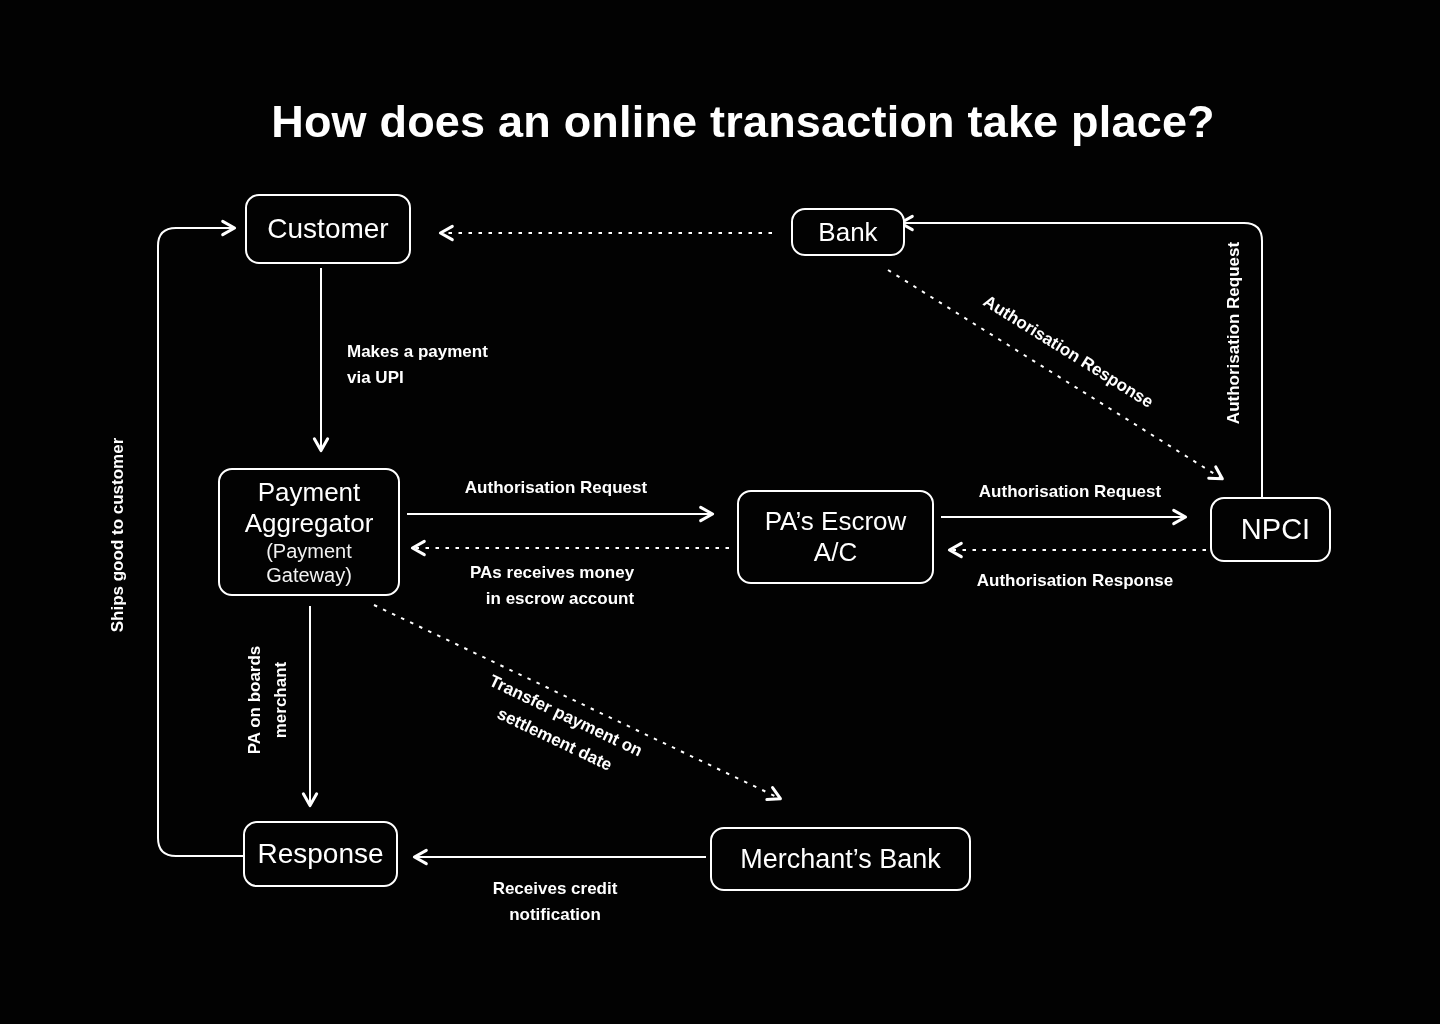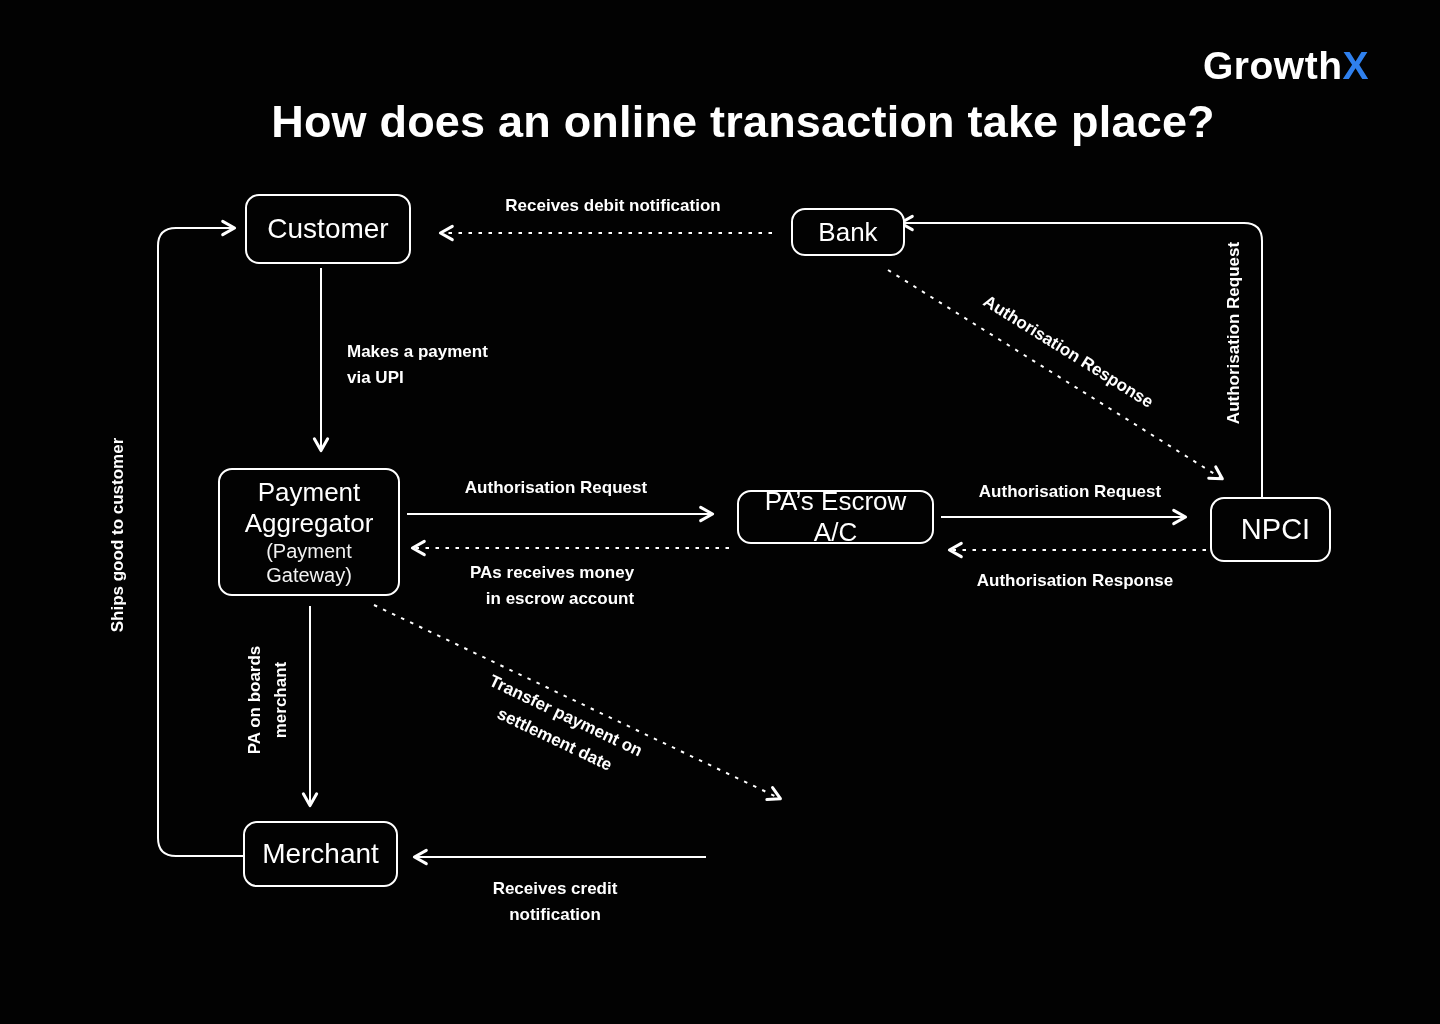--- a/index.html
+++ b/index.html
@@ -59,56 +59,55 @@
 
     <path d="M 888 270 L 1221 478" fill="none" stroke="#fff" stroke-width="2" stroke-dasharray="3.5 6.5" marker-end="url(#arr)"></path>
 
     <path d="M 310 606 L 310 804" fill="none" stroke="#fff" stroke-width="2" marker-end="url(#arr)"></path>
 
     <path d="M 374 605 L 779 798" fill="none" stroke="#fff" stroke-width="2" stroke-dasharray="3.5 6.5" marker-end="url(#arr)"></path>
 
     <path d="M 706 857 L 416 857" fill="none" stroke="#fff" stroke-width="2" marker-end="url(#arr)"></path>
   </svg>
 
-  <div class="logo">
-    <span class="lw">Growth</span><span class="lx">X</span>
-  </div>
 
   <div class="title">How does an online transaction take place?</div>
 
   <div class="box" style="left:245px;top:194px;width:166px;height:70px;">
     <div class="bt" style="font-size:28px;">Customer</div>
   </div>
 
   <div class="box" style="left:791px;top:208px;width:114px;height:48px;">
     <div class="bt" style="font-size:26px;">Bank</div>
   </div>
 
   <div class="box" style="left:218px;top:468px;width:182px;height:128px;">
     <div class="bt" style="font-size:26px;line-height:31px;">Payment
 Aggregator</div>
     <div class="bs" style="font-size:20px;line-height:24px;">(Payment
 Gateway)</div>
   </div>
 
-  <div class="box" style="left:737px;top:490px;width:197px;height:54px;">
+  <div class="box" style="left:737px;top:490px;width:197px;height:94px;">
     <div class="bt" style="font-size:26px;line-height:31px;">PA’s Escrow
 A/C</div>
   </div>
 
   <div class="box" style="left:1210px;top:497px;width:121px;height:65px;padding-left:10px;">
     <div class="bt" style="font-size:29px;">NPCI</div>
   </div>
 
   <div class="box" style="left:243px;top:821px;width:155px;height:66px;">
-    <div class="bt" style="font-size:28px;">Merchant</div>
+    <div class="bt" style="font-size:28px;">Response</div>
   </div>
 
+  <div class="box" style="left:710px;top:827px;width:261px;height:64px;">
+    <div class="bt" style="font-size:27px;">Merchant’s Bank</div>
+  </div>
 
-  <div class="lbl center" style="left:462px;top:193px;width:302px;">Receives debit notification</div>
 
   <div class="lbl" style="left:347px;top:339px;">Makes a payment
 via UPI</div>
 
   <div class="lbl rot" style="left:118px;top:535px;white-space:nowrap;transform:translate(-50%,-50%) rotate(-90deg);">Ships good to customer</div>
 
   <div class="lbl center" style="left:406px;top:475px;width:300px;">Authorisation Request</div>
 
   <div class="lbl" style="left:470px;top:560px;text-align:right;">PAs receives money
 in escrow account</div>

